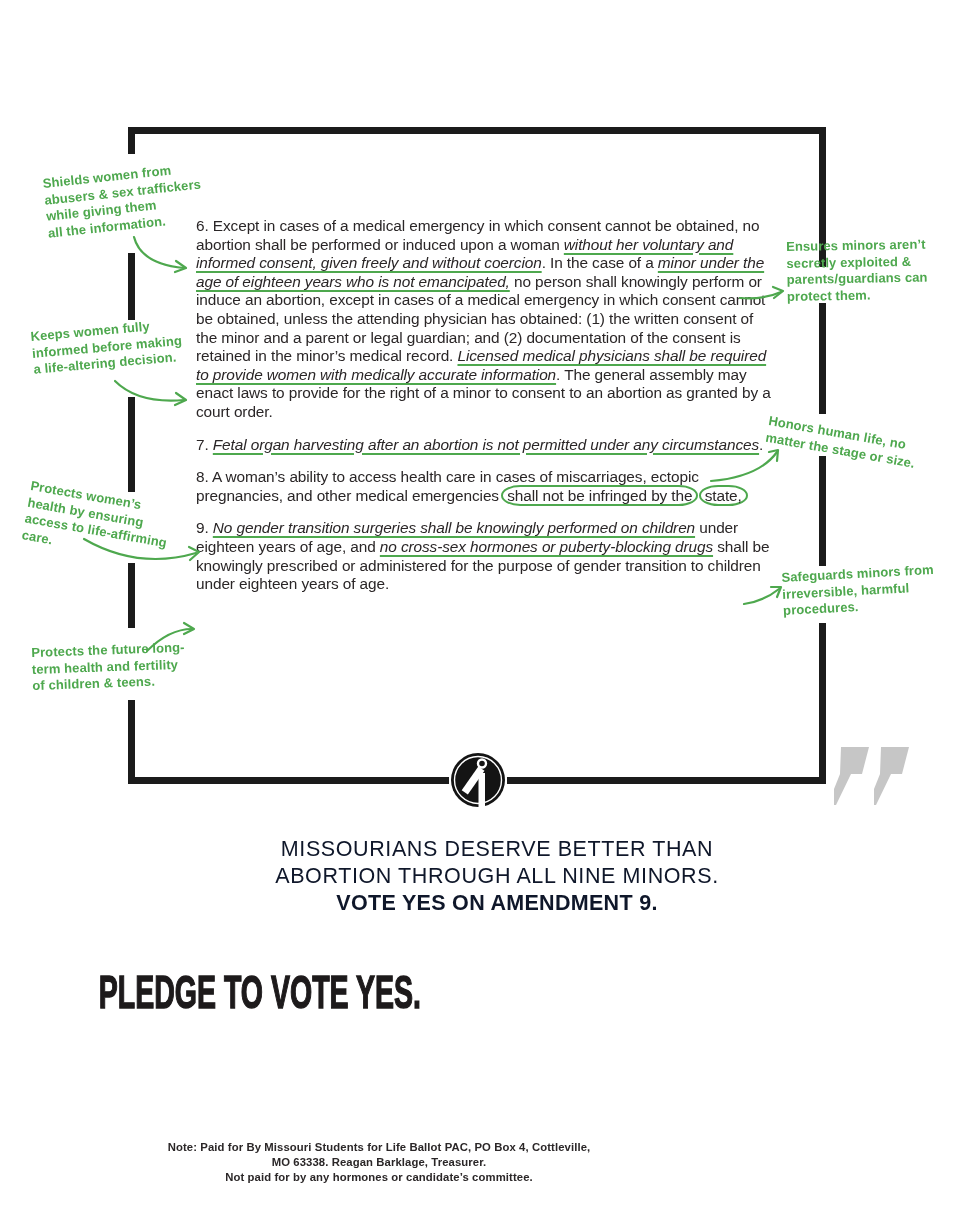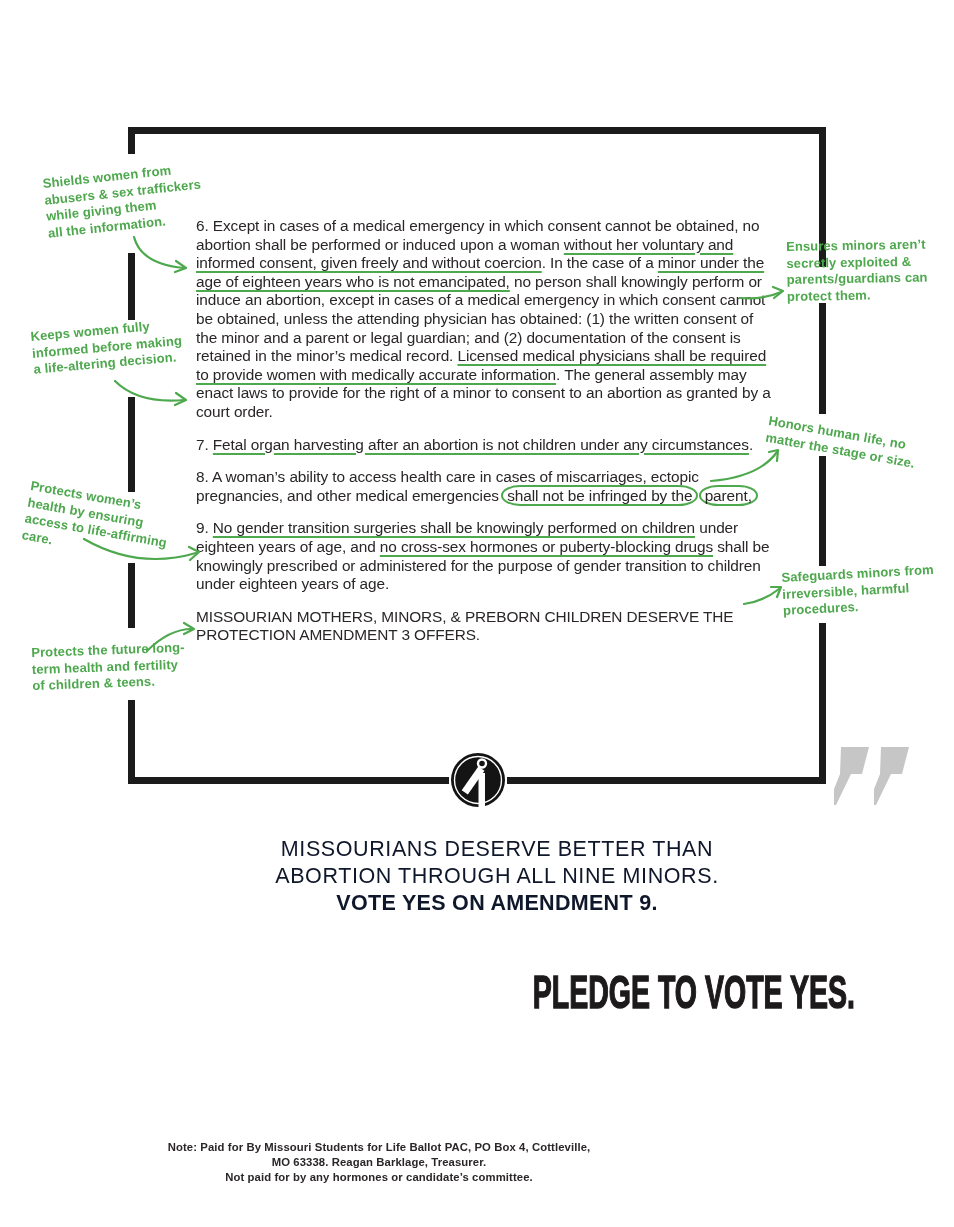--- a/index.html
+++ b/index.html
@@ -31,20 +31,21 @@
   .amendment{
     position:absolute;left:196px;top:217px;width:578px;
     font-size:15.4px;line-height:18.6px;letter-spacing:-0.1px;color:#2a2627;
   }
   .amendment p{margin:0 0 14px 0;}
   .hl-underline{
     text-decoration:underline;
     text-decoration-color:var(--green);
     text-decoration-thickness:2px;
     text-underline-offset:3px;
+    font-style:italic;
   }
   .hl-circle{
     white-space:nowrap;
     border:2px solid var(--green);
     border-radius:22px / 12px;
     padding:0 4px;
     margin:0 -2px;
   }
   
   .annotation{
@@ -64,21 +65,21 @@
   .arrow{fill:none;stroke:var(--green);stroke-width:2.2px;stroke-linecap:round;}
   .arrowhead{fill:none;stroke:var(--green);stroke-width:2.2px;stroke-linecap:round;stroke-linejoin:round;}
   .quote-mark{fill:var(--quote);}
   
   .tagline{
     position:absolute;left:0;top:836px;width:954px;text-align:center;
     font-size:21.5px;line-height:27px;letter-spacing:0.6px;color:#0f172a;margin-left:20px;
   }
   .tagline .t-bold{font-weight:700;letter-spacing:0.3px;}
   .pledge{
-    position:absolute;left:0;top:970px;width:954px;text-align:right;color:#1d1a1b;
+    position:absolute;left:0;top:970px;width:954px;text-align:left;color:#1d1a1b;
   }
   .pledge-line{
     display:inline-block;font-size:46px;line-height:45px;font-weight:700;
     letter-spacing:0px;transform:scaleX(0.62);transform-origin:center top;
     -webkit-text-stroke:1.4px #1d1a1b;white-space:nowrap;
   }
   .note{
     position:absolute;left:0;top:1140px;width:758px;text-align:center;
     font-size:11.3px;line-height:15px;font-weight:700;letter-spacing:0.1px;color:#2b2728;
   }
@@ -96,24 +97,23 @@
   <div class="frame f-l3"></div>
   <div class="frame f-l4"></div>
   <div class="frame f-l5"></div>
   <div class="frame f-r1"></div>
   <div class="frame f-r2"></div>
   <div class="frame f-r3"></div>
   <div class="frame f-r4"></div>
 
   <div class="amendment" id="amendment-text">
       <p><span>6. Except in cases of a medical emergency in which consent cannot be obtained, no abortion shall be performed or induced upon a woman </span><span class="hl-underline">without her voluntary and informed consent, given freely and without coercion</span><span>. In the case of a </span><span class="hl-underline">minor under the age of eighteen years who is not emancipated,</span><span> no person shall knowingly perform or induce an abortion, except in cases of a medical emergency in which consent cannot be obtained, unless the attending physician has obtained: (1) the written consent of the minor and a parent or legal guardian; and (2) documentation of the consent is retained in the minor’s medical record. </span><span class="hl-underline">Licensed medical physicians shall be required to provide women with medically accurate information</span><span>. The general assembly may enact laws to provide for the right of a minor to consent to an abortion as granted by a court order.</span></p>
-      <p><span>7. </span><span class="hl-underline">Fetal organ harvesting after an abortion is not children under any circumstances</span><span>.</span></p>
-      <p><span>8. A woman’s ability to access health care in cases of miscarriages, ectopic pregnancies, and other medical emergencies </span><span class="hl-circle">shall not be infringed by the</span><span> </span><span class="hl-circle">parent,</span></p>
+      <p><span>7. </span><span class="hl-underline">Fetal organ harvesting after an abortion is not permitted under any circumstances</span><span>.</span></p>
+      <p><span>8. A woman’s ability to access health care in cases of miscarriages, ectopic pregnancies, and other medical emergencies </span><span class="hl-circle">shall not be infringed by the</span><span> </span><span class="hl-circle">state,</span></p>
       <p><span>9. </span><span class="hl-underline">No gender transition surgeries shall be knowingly performed on children</span><span> under eighteen years of age, and </span><span class="hl-underline">no cross-sex hormones or puberty-blocking drugs</span><span> shall be knowingly prescribed or administered for the purpose of gender transition to children under eighteen years of age.</span></p>
-      <p><span>MISSOURIAN MOTHERS, MINORS, &amp; PREBORN CHILDREN DESERVE THE PROTECTION AMENDMENT 3 OFFERS.</span></p>
     </div>
 
   <div id="annotation-layer">
       <div class="annotation ann-l1">
         <div>Shields women from</div>
         <div>abusers &amp; sex traffickers</div>
         <div>while giving them</div>
         <div>all the information.</div>
       </div>
       <div class="annotation ann-l2">

